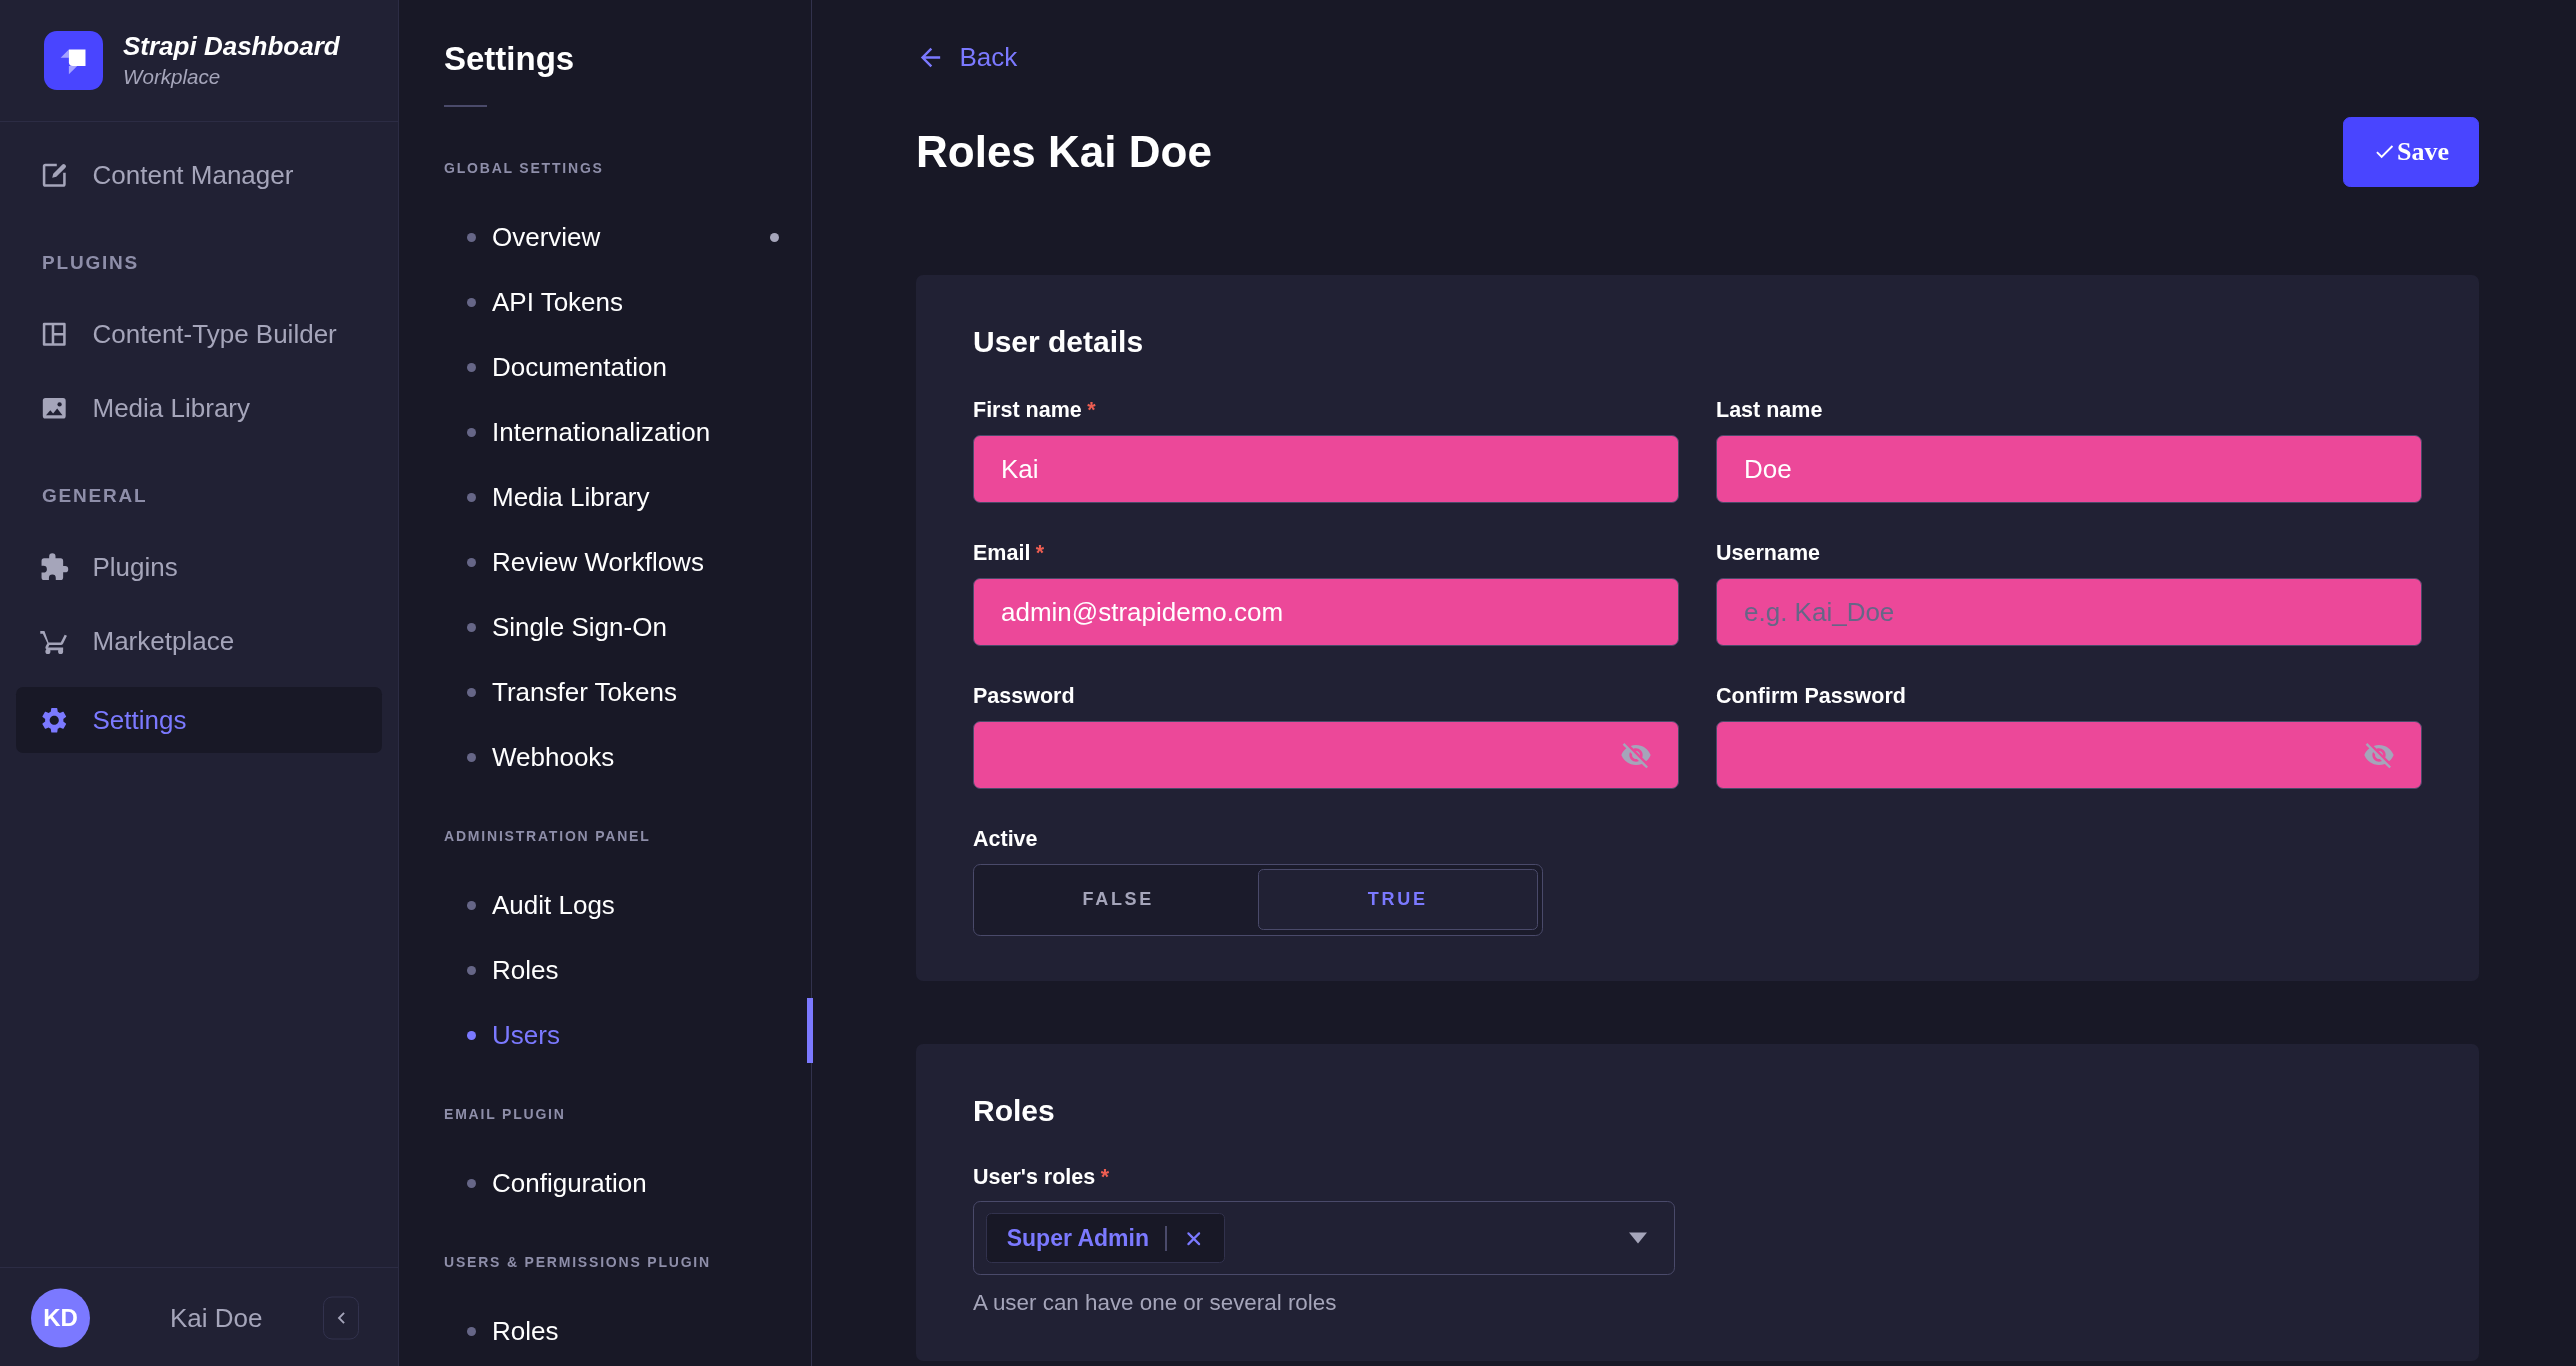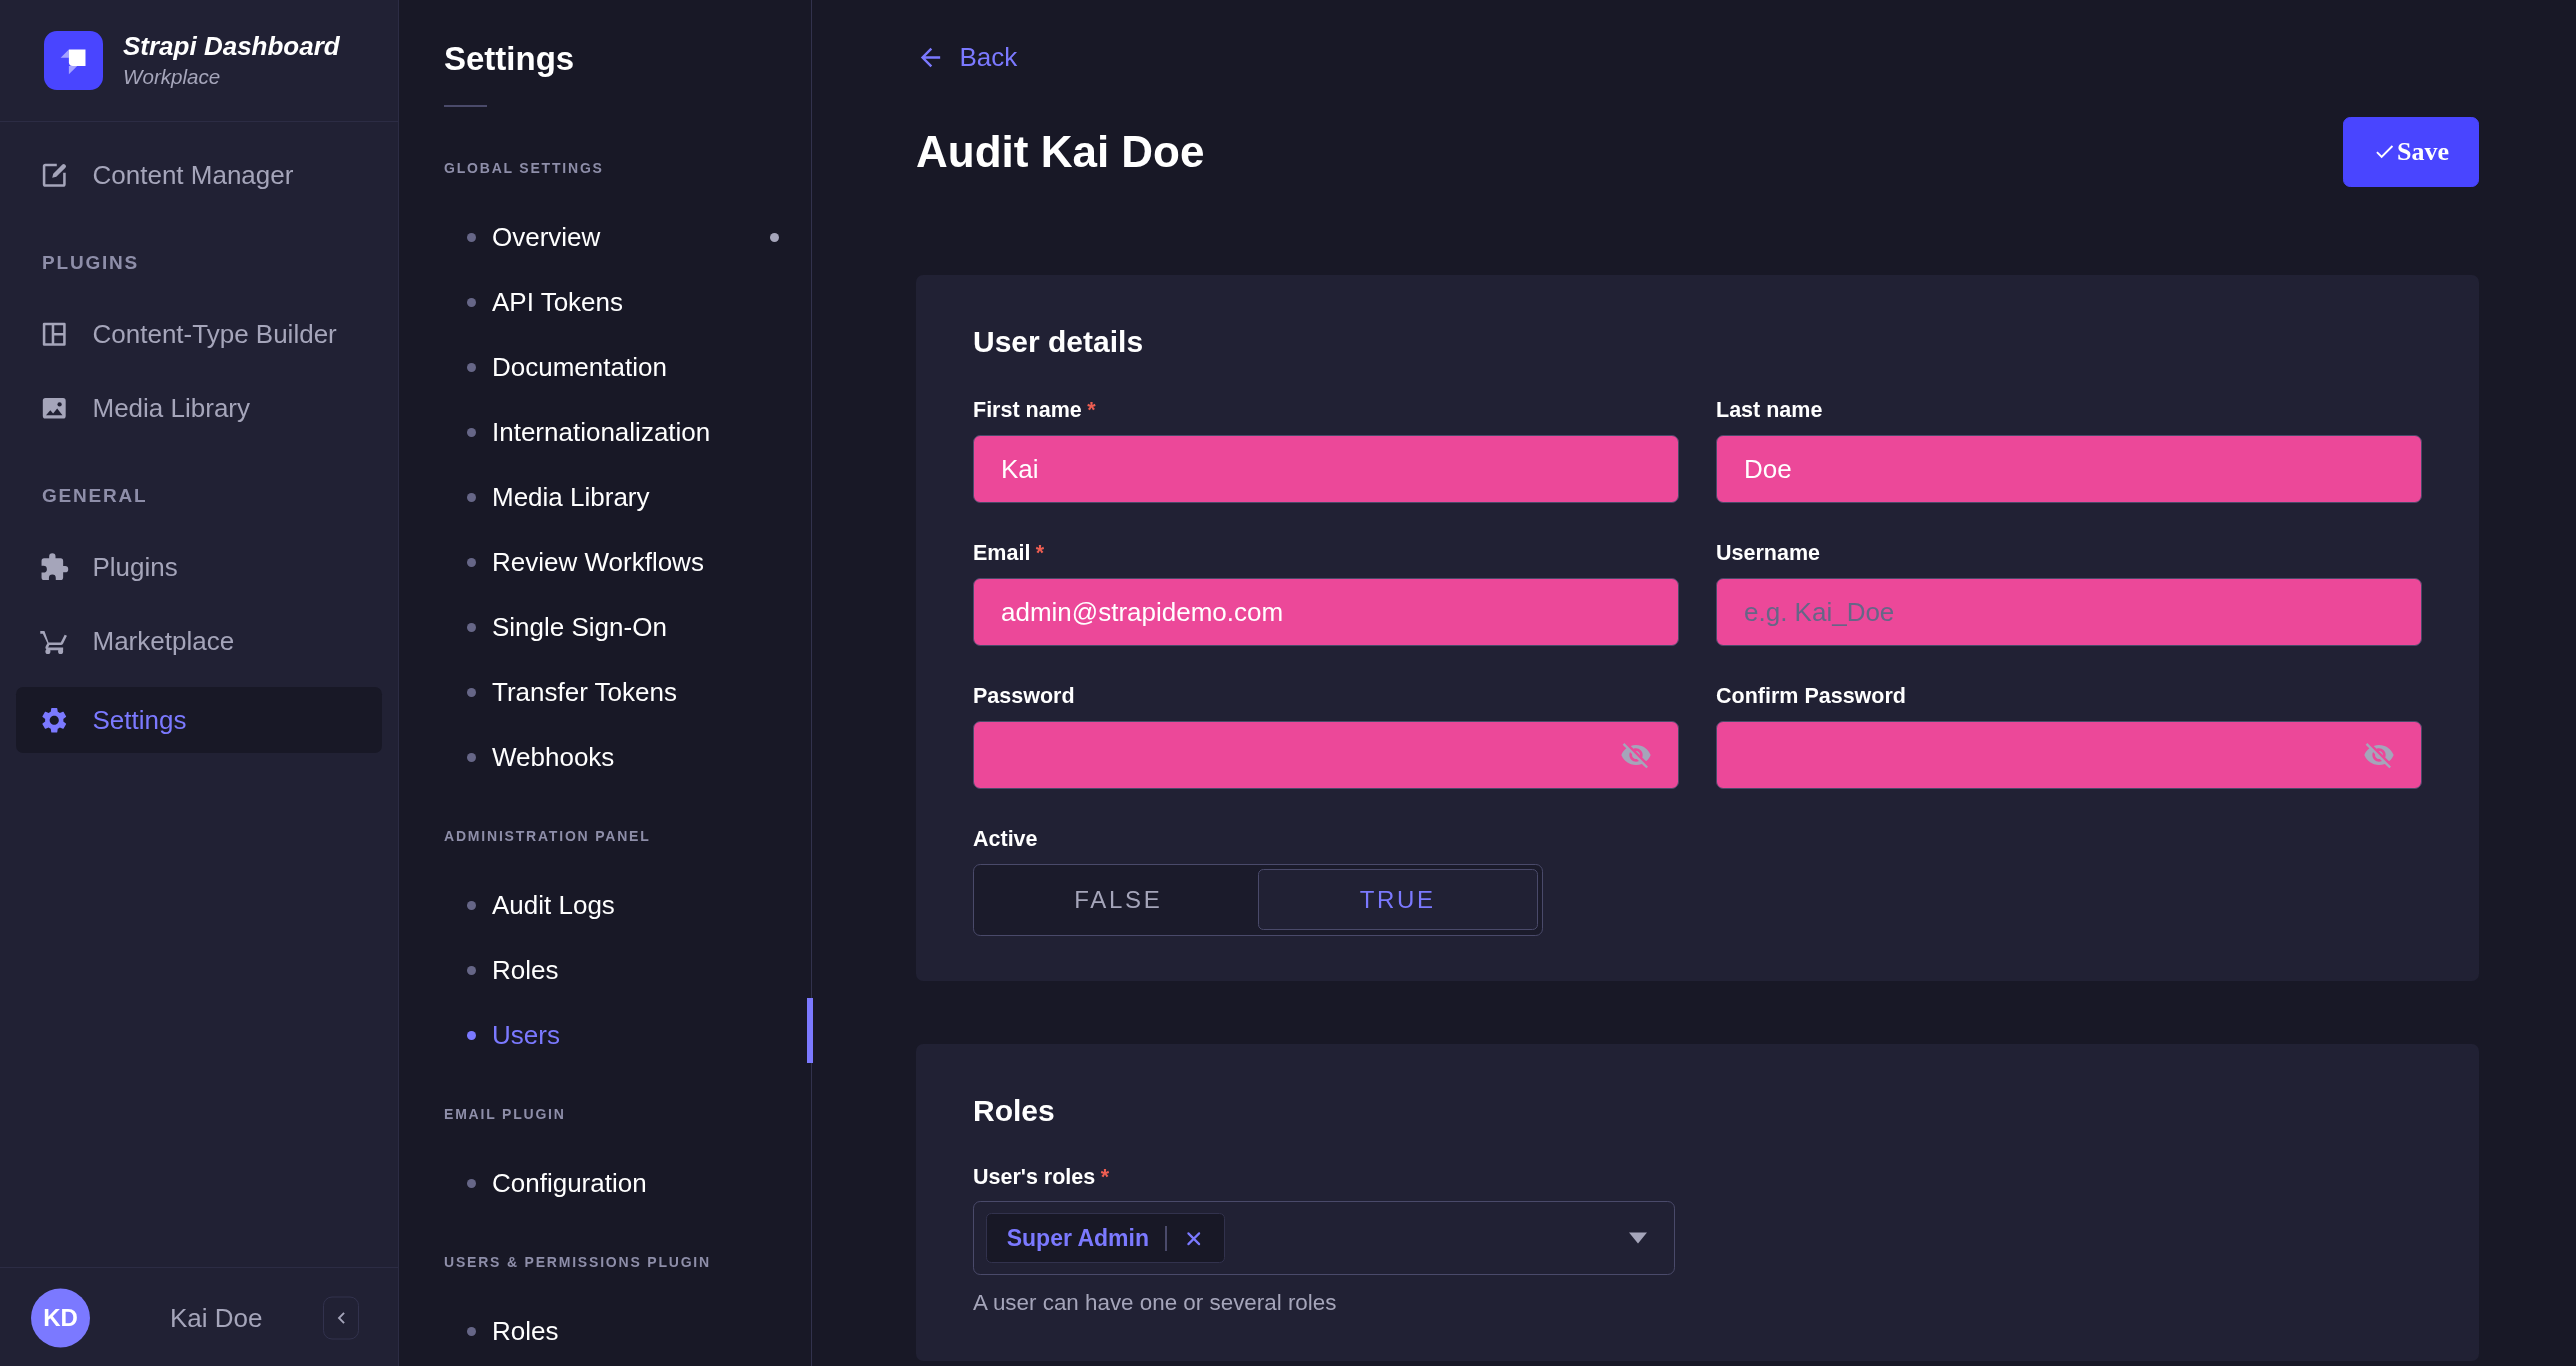--- a/index.html
+++ b/index.html
@@ -88,21 +88,21 @@
     font-family:inherit; outline:none; }
   input.text::placeholder{ color:#666687; }
   .eye-btn{ position:absolute; right:21.5px; top:50%; transform:translateY(-50%);
     width:38px; height:38px; background:none; border:none; color:#a5a5ba;
     cursor:pointer; padding:0; }
   .eye-btn svg{ width:32px; height:32px; }
 
   .toggle{ margin-top:0; width:570px; height:72px; background:#1b1b2b;
     border:1.8px solid #4a4a6a; border-radius:7.2px; display:flex; padding:4.5px; }
   .toggle-opt{ flex:1; display:flex; align-items:center; justify-content:center;
-    font-size:24px; font-weight:400; letter-spacing:2.7px; color:#a5a5ba;
+    font-size:18px; font-weight:700; letter-spacing:2.7px; color:#a5a5ba;
     border-radius:5.4px; cursor:pointer; border:1.8px solid transparent;
     background:transparent; font-family:inherit; }
   .toggle-opt.on{ background:#212134; border:1.8px solid #4a4a6a; color:#7b79ff; }
 
   .roles-card{ margin-top:63px; }
   .roles-label-row{ margin-top:36px; }
   .roles-select{ margin-top:0; width:702px; height:74px; border:1.8px solid #4a4a6a;
     border-radius:7.2px; background:#212134; display:flex; align-items:center;
     padding:0 54px 0 11.7px; position:relative; cursor:pointer; }
   .role-tag{ display:flex; align-items:center; gap:16px; height:50px; padding:0 20px;
@@ -295,21 +295,21 @@
   <a class="back-row">
     <span>
       <svg viewBox="0 0 24 24" fill="currentColor">
           <path d="M20 11H7.8l5.6-5.6L12 4l-8 8 8 8 1.4-1.4L7.8 13H20v-2z"></path>
         </svg>
     </span>
     <span>Back</span>
   </a>
 
   <div class="title-row">
-    <h1 class="page-title">Audit Kai Doe</h1>
+    <h1 class="page-title">Roles Kai Doe</h1>
     <button class="save-btn">
       <span>
         <svg viewBox="0 0 24 24" fill="currentColor">
             <path d="M9 16.2 4.8 12l-1.4 1.4L9 19 21 7l-1.4-1.4z"></path>
           </svg>
       </span>
       <span>Save</span>
     </button>
   </div>
 

